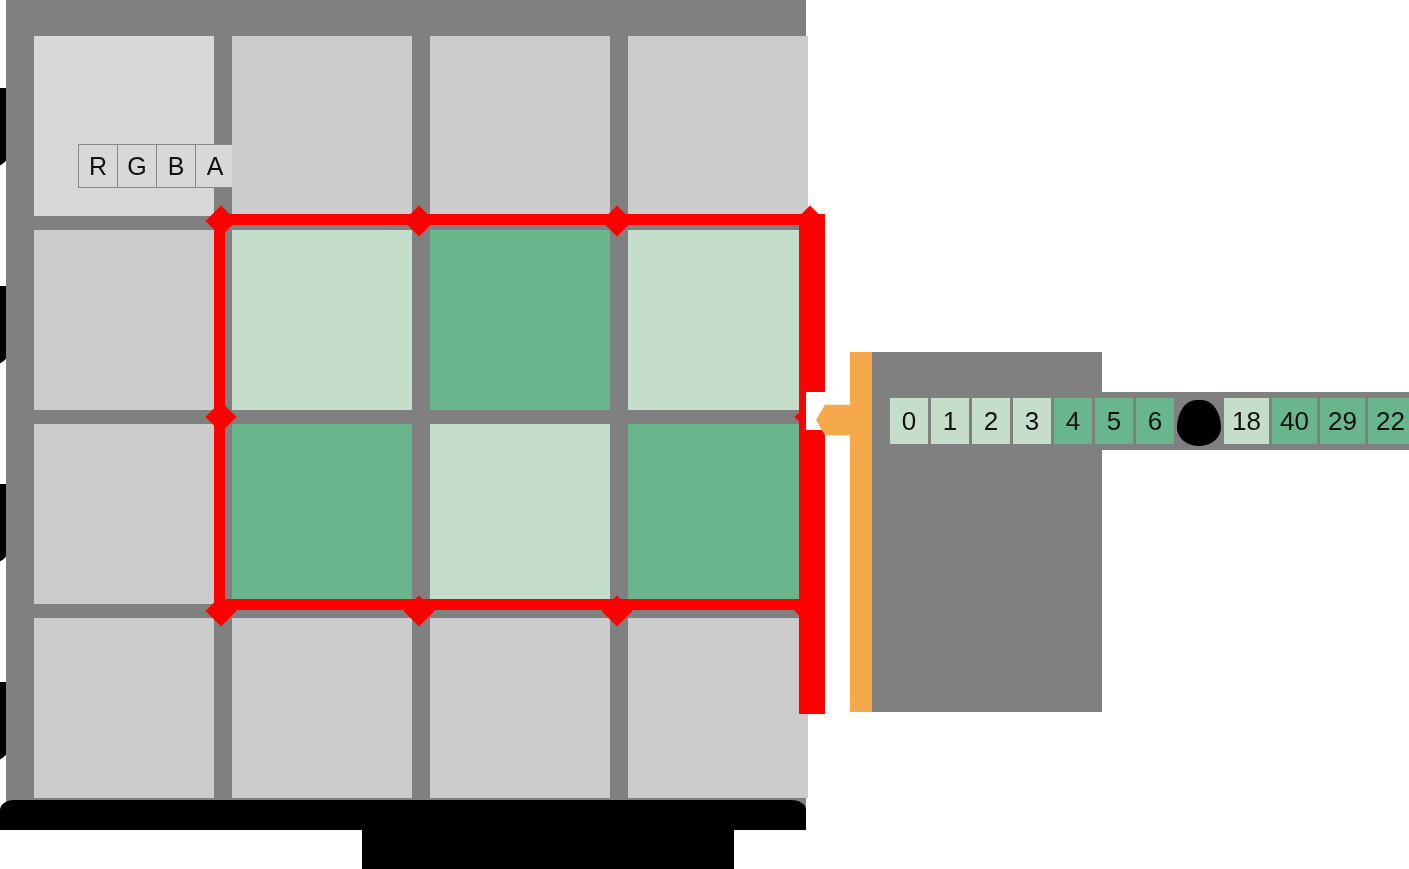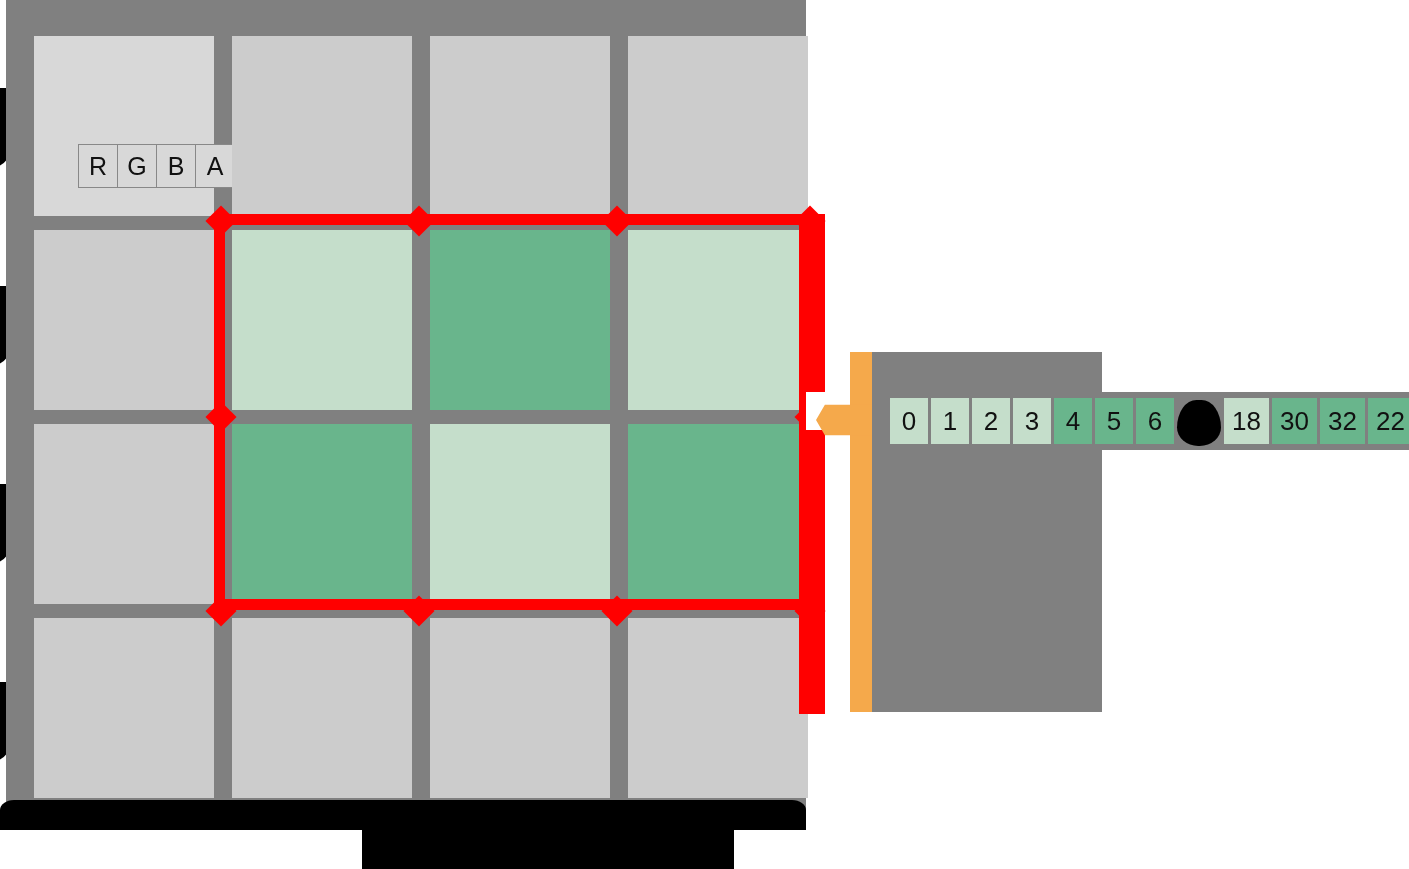--- a/index.html
+++ b/index.html
@@ -152,19 +152,19 @@
     <div class="scell lt">1</div>
     <div class="scell lt">2</div>
     <div class="scell lt">3</div>
     <div class="scell dk">4</div>
     <div class="scell dk">5</div>
     <div class="scell dk">6</div>
     <div class="gapcell">
       <div class="blob-drop" style="left:0px;top:2px;"></div>
     </div>
     <div class="scell lt w2">18</div>
-    <div class="scell dk w2">30</div>
-    <div class="scell dk w2">32</div>
+    <div class="scell dk w2">40</div>
+    <div class="scell dk w2">29</div>
     <div class="scell dk w2">22</div>
 
   </div>
 
 </div>
 
 </body></html>

